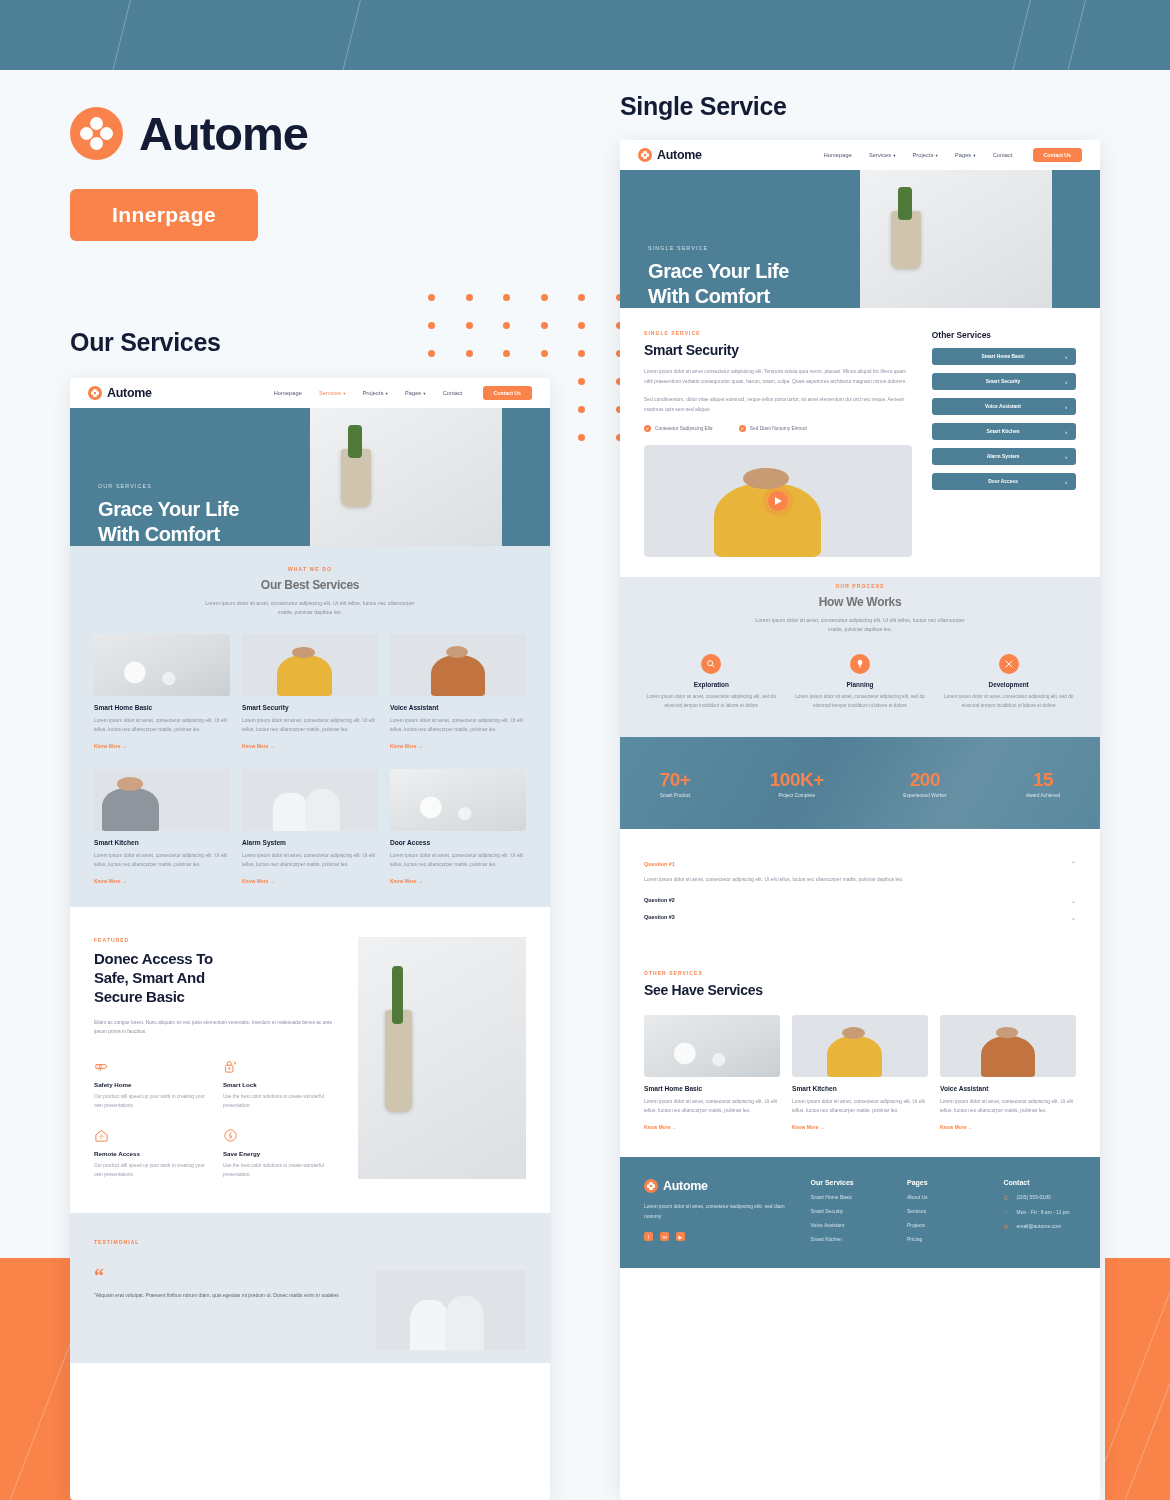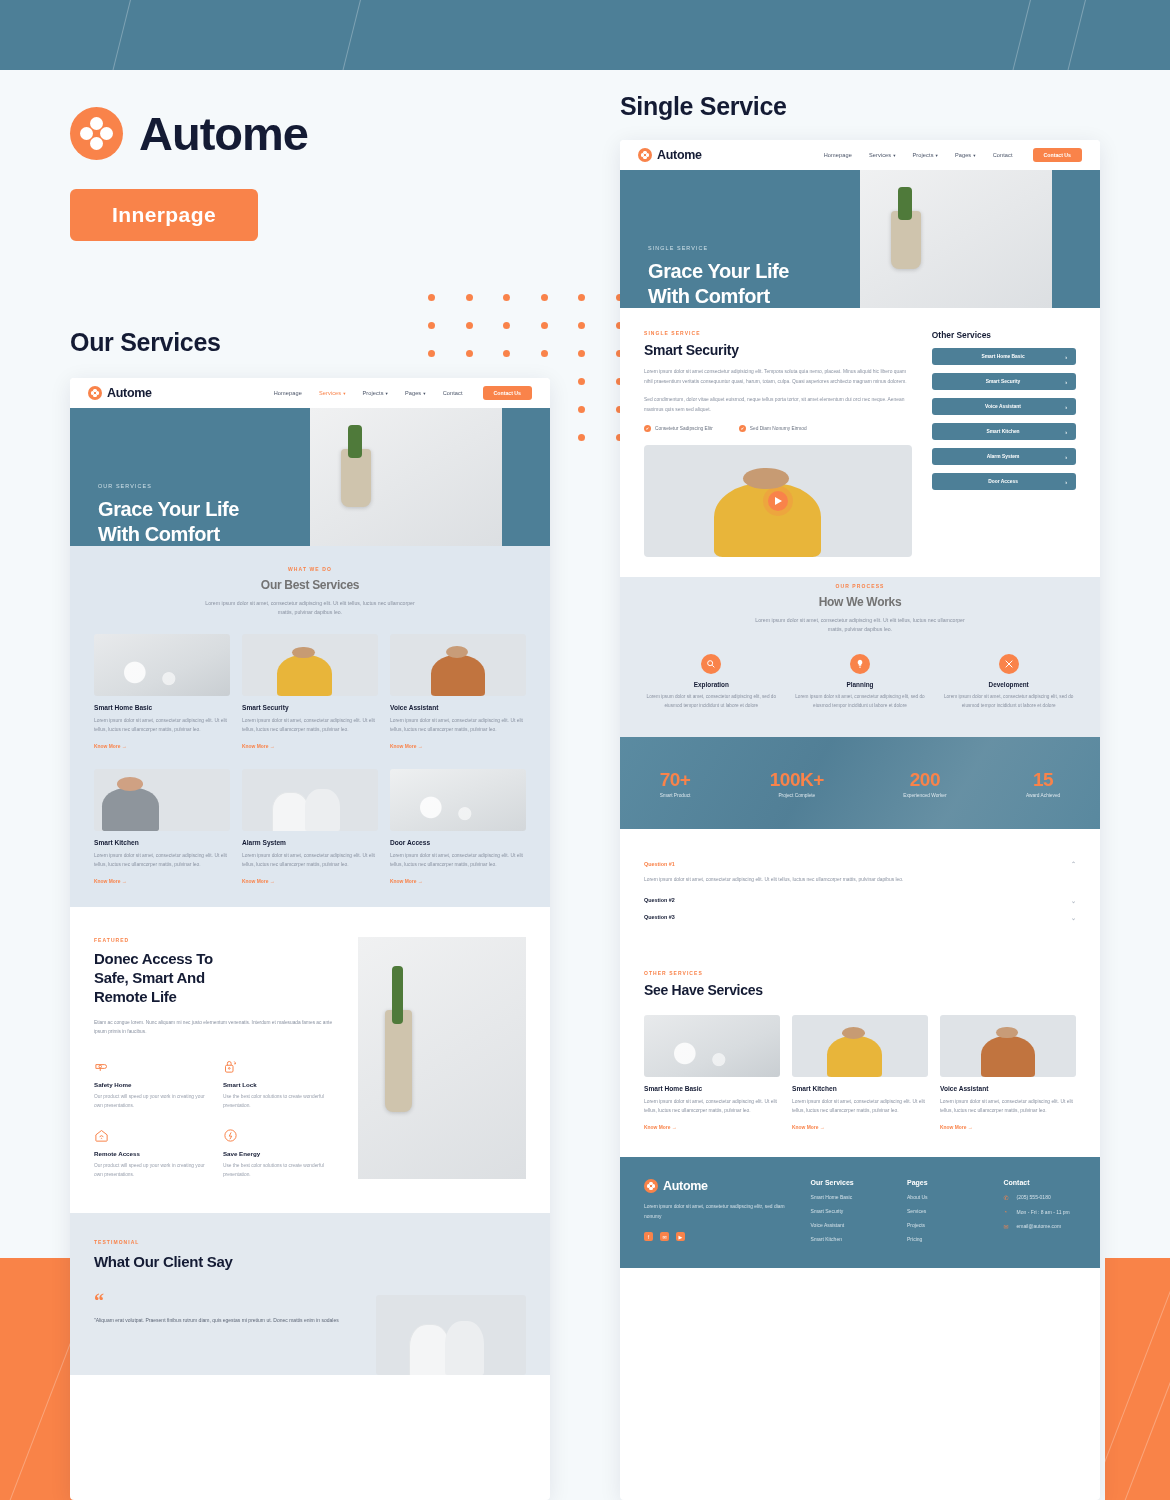--- a/index.html
+++ b/index.html
@@ -307,21 +307,21 @@
         <div><div class="card-img ph room"></div><div class="card-title">Door Access</div><div class="card-text">Lorem ipsum dolor sit amet, consectetur adipiscing elit. Ut elit tellus, luctus nec ullamcorper mattis, pulvinar leo.</div><a href="#" class="card-link">Know More →</a></div>
       </div>
   </div>
 
   <div class="featured">
     <div class="feat-left">
       <div class="feat-kicker">FEATURED</div>
       <div class="feat-title">
         <span>Donec Access To</span><br>
         <span>Safe, Smart And</span><br>
-        <span>Remote Life</span>
+        <span>Secure Basic</span>
       </div>
       <div class="feat-text">Etiam ac congue lorem. Nunc aliquam mi nec justo elementum venenatis. Interdum et malesuada fames ac ante ipsum primis in faucibus.</div>
       <div class="feat-grid" id="featGrid">
           <div>
             <div class="feat-icon"><svg viewBox="0 0 24 24" width="15" height="15" fill="none" stroke="currentColor" stroke-width="1.6">
                 <path d="M3 9h14a3 3 0 0 1 0 6H3z"></path>
                 <circle cx="10" cy="12" r="2"></circle>
                 <path d="M10 15v4"></path>
               </svg></div>
             <div class="feat-name">Safety Home</div>
@@ -353,21 +353,20 @@
             <div class="feat-name">Save Energy</div>
             <div class="feat-desc">Use the best color solutions to create wonderful presentation.</div>
           </div>
         </div>
     </div>
     <div class="feat-right ph camera plant"></div>
   </div>
 
   <div class="testi">
     <div class="testi-kicker">TESTIMONIAL</div>
-    <div class="testi-title">What Our Client Say</div>
     <div class="testi-body">
       <div style="flex:1">
         <div class="testi-quote">“</div>
         <div class="testi-text">"Aliquam erat volutpat. Praesent finibus rutrum diam, quis egestas mi pretium ut. Donec mattis enim in sodales</div>
       </div>
       <div class="testi-img ph white2"></div>
     </div>
   </div>
 </div>
 

